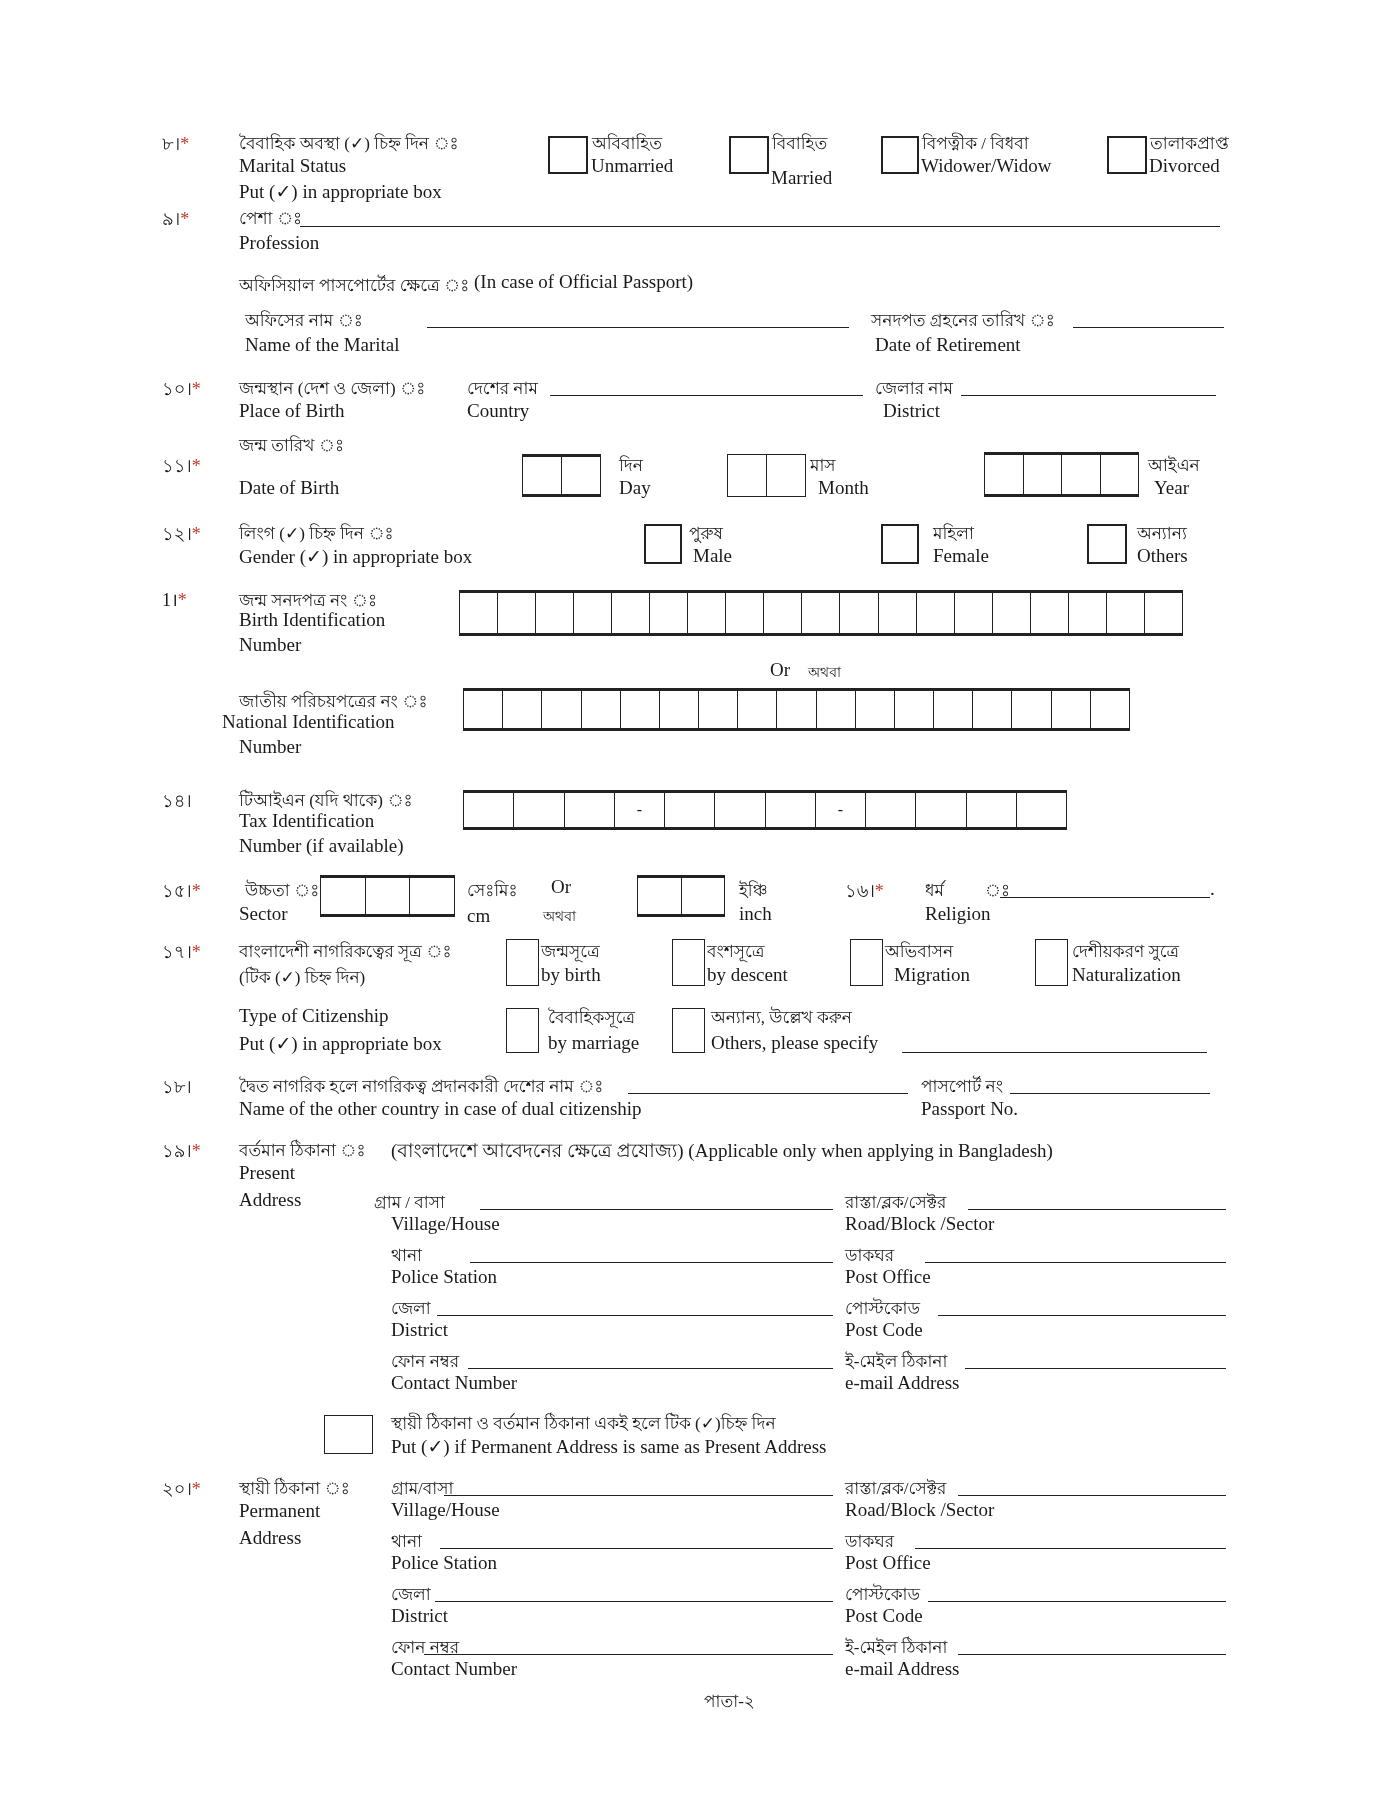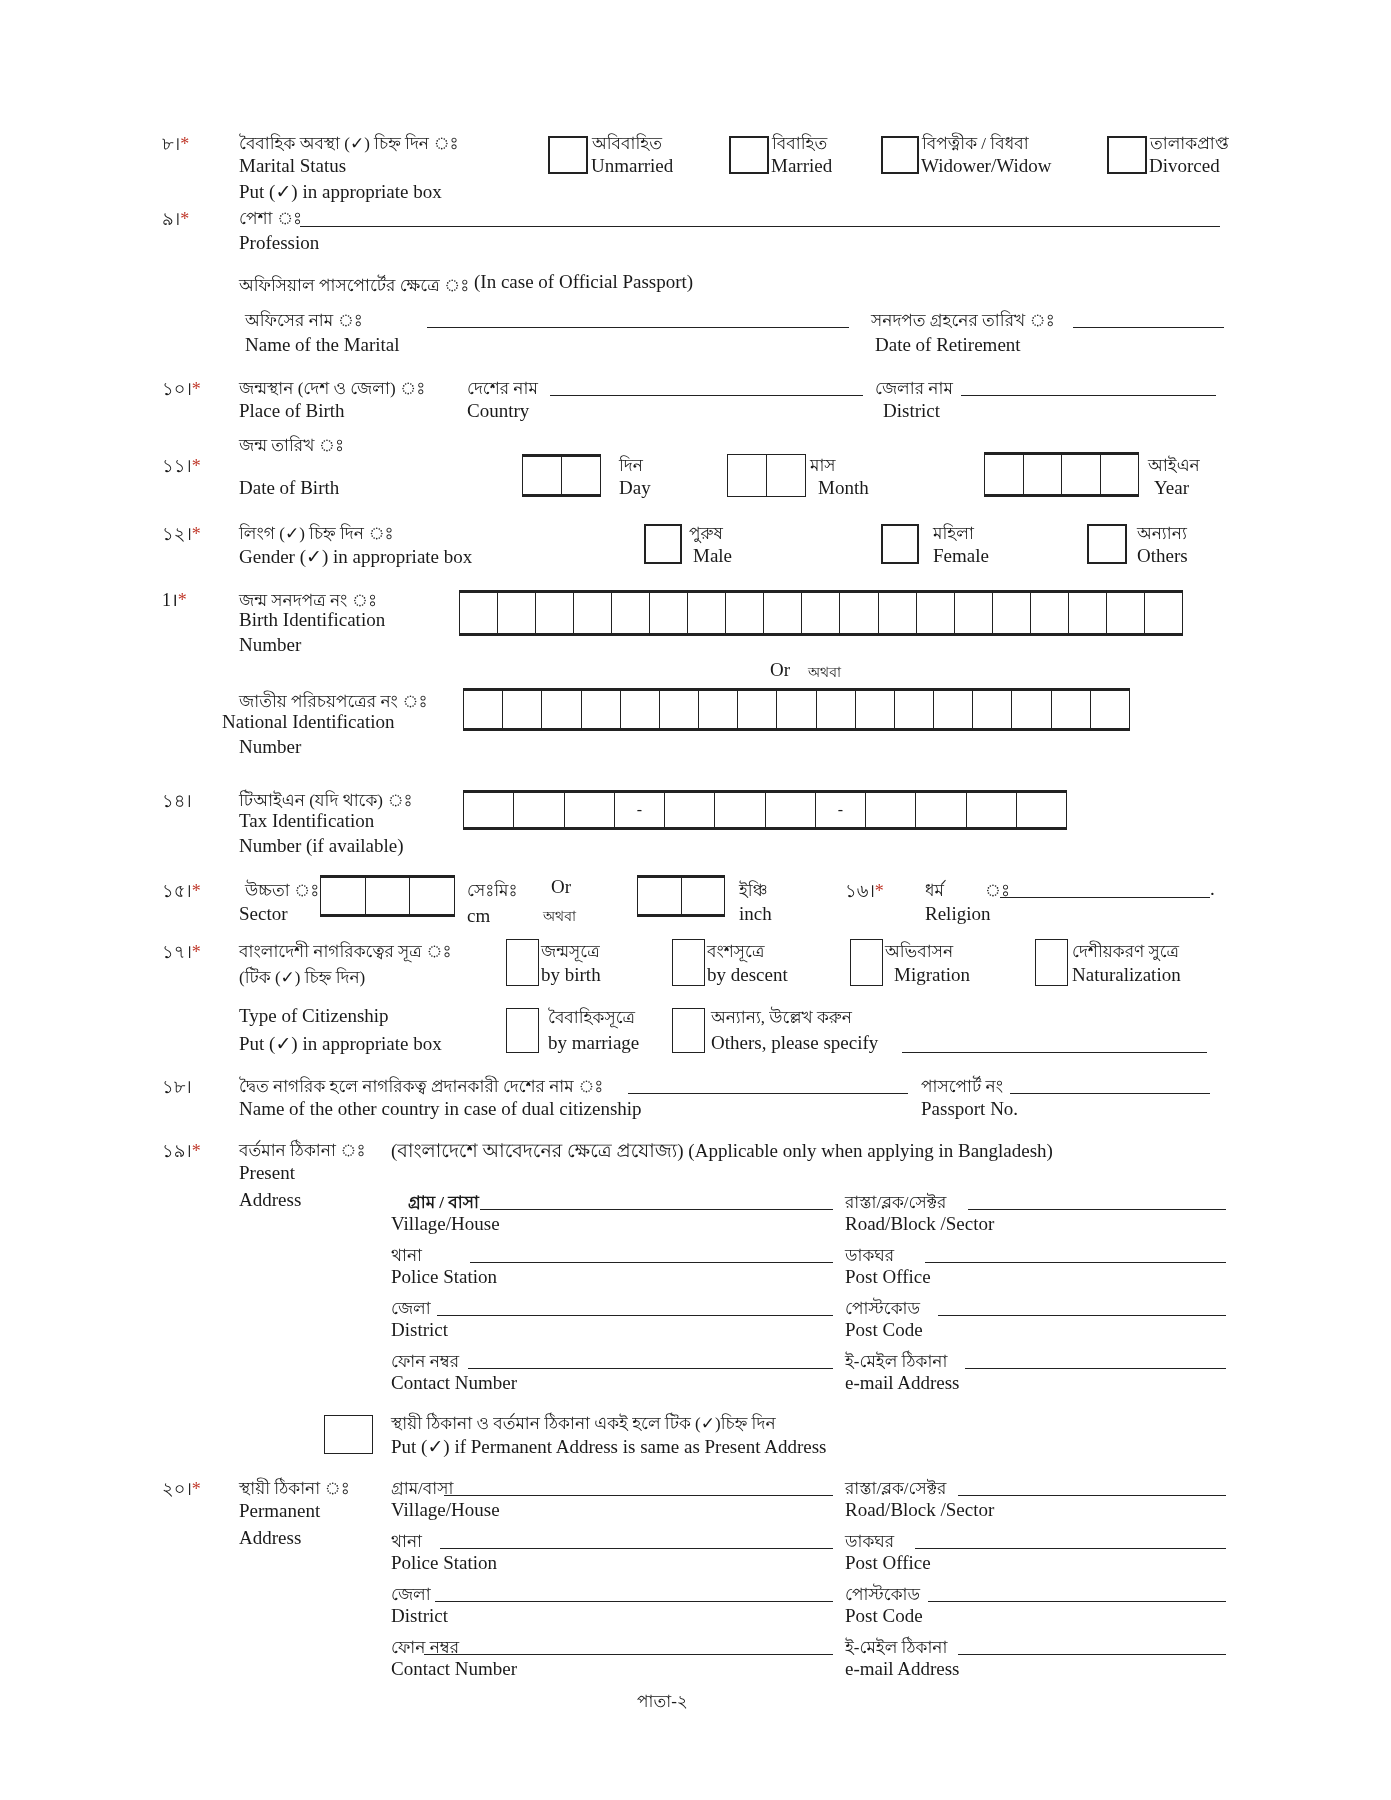--- a/index.html
+++ b/index.html
@@ -25,21 +25,21 @@
 <div class="a bn" style="left:239px;top:130px">বৈবাহিক অবস্থা  (✓) চিহ্ন দিন  ঃ</div>
 <div class="a en" style="left:239px;top:155px">Marital Status</div>
 <div class="a en" style="left:239px;top:180px">Put (✓) in appropriate box</div>
 
 <div class="cb" style="left:548px;top:136px;width:40px;height:38px"></div>
 <div class="a bn" style="left:592px;top:130px">অবিবাহিত</div>
 <div class="a en" style="left:591px;top:155px">Unmarried</div>
 
 <div class="cb" style="left:729px;top:136px;width:40px;height:38px"></div>
 <div class="a bn" style="left:772px;top:130px">বিবাহিত</div>
-<div class="a en" style="left:771px;top:155px">Married</div>
+<div class="a en" style="left:771px;top:167px">Married</div>
 
 <div class="cb" style="left:881px;top:136px;width:38px;height:38px"></div>
 <div class="a bn" style="left:922px;top:130px">বিপত্নীক / বিধবা</div>
 <div class="a en" style="left:921px;top:155px">Widower/Widow</div>
 
 <div class="cb" style="left:1107px;top:136px;width:40px;height:38px"></div>
 <div class="a bn" style="left:1150px;top:130px">তালাকপ্রাপ্ত</div>
 <div class="a en" style="left:1149px;top:155px">Divorced</div>
 
 <div class="a num" style="left:162px;top:205px"><span>৯।</span><span class="star">*</span></div>
@@ -246,21 +246,21 @@
 <div class="line" style="left:1010px;top:1093px;width:200px"></div>
 <div class="a en" style="left:921px;top:1098px">Passport No.</div>
 
 <div class="a num" style="left:162px;top:1137px"><span>১৯।</span><span class="star">*</span></div>
 <div class="a bn" style="left:239px;top:1137px">বর্তমান ঠিকানা ঃ</div>
 <div class="a en" style="left:391px;top:1136px">(বাংলাদেশে আবেদনের ক্ষেত্রে প্রযোজ্য) (Applicable only when applying in Bangladesh)</div>
 <div class="a en" style="left:239px;top:1162px">Present</div>
 <div class="a en" style="left:239px;top:1189px">Address</div>
 
 <div id="present-fields">
-    <div class="a bn" style="left: 408px; top: 1189px; font-weight: bold;">গ্রাম / বাসা</div>
+    <div class="a bn" style="left: 374px; top: 1189px;">গ্রাম / বাসা</div>
     <div class="line" style="left: 480px; top: 1209px; width: 353px;"></div>
     <div class="a en" style="left: 391px; top: 1213px;">Village/House</div>
     <div class="a bn" style="left: 845px; top: 1189px;">রাস্তা/ব্লক/সেক্টর</div>
     <div class="line" style="left: 968px; top: 1209px; width: 258px;"></div>
     <div class="a en" style="left: 845px; top: 1213px;">Road/Block /Sector</div>
     <div class="a bn" style="left: 391px; top: 1242px;">থানা</div>
     <div class="line" style="left: 470px; top: 1262px; width: 363px;"></div>
     <div class="a en" style="left: 391px; top: 1266px;">Police Station</div>
     <div class="a bn" style="left: 845px; top: 1242px;">ডাকঘর</div>
     <div class="line" style="left: 925px; top: 1262px; width: 301px;"></div>
@@ -308,13 +308,13 @@
     <div class="line" style="left: 928px; top: 1601px; width: 298px;"></div>
     <div class="a en" style="left: 845px; top: 1605px;">Post Code</div>
     <div class="a bn" style="left: 391px; top: 1634px;">ফোন নম্বর</div>
     <div class="line" style="left: 424px; top: 1654px; width: 409px;"></div>
     <div class="a en" style="left: 391px; top: 1658px;">Contact Number</div>
     <div class="a bn" style="left: 845px; top: 1634px;">ই-মেইল ঠিকানা</div>
     <div class="line" style="left: 958px; top: 1654px; width: 268px;"></div>
     <div class="a en" style="left: 845px; top: 1658px;">e-mail Address</div>
   </div>
 
-<div class="a bn" style="left:637px;top:1688px">পাতা-২</div>
+<div class="a bn" style="left:704px;top:1688px">পাতা-২</div>
 
 </body></html>

